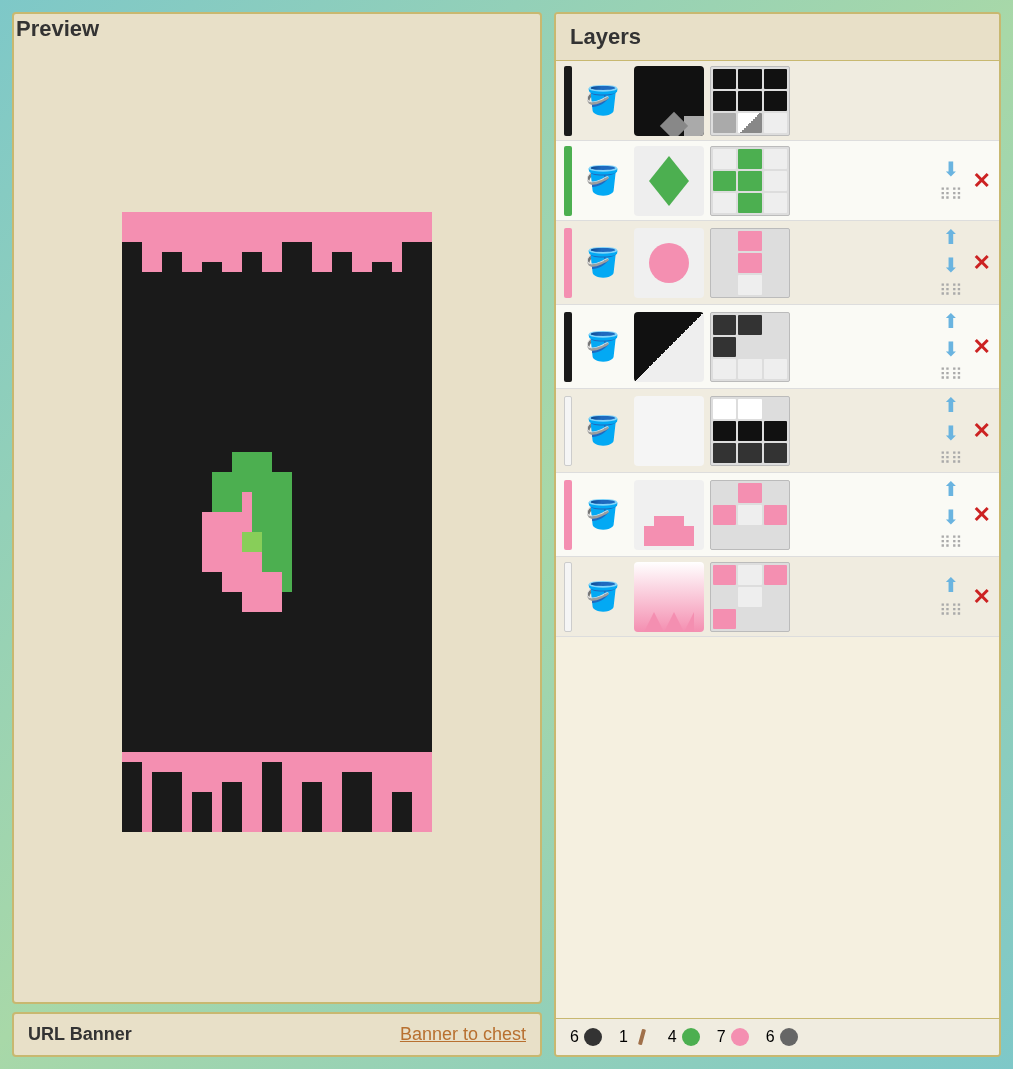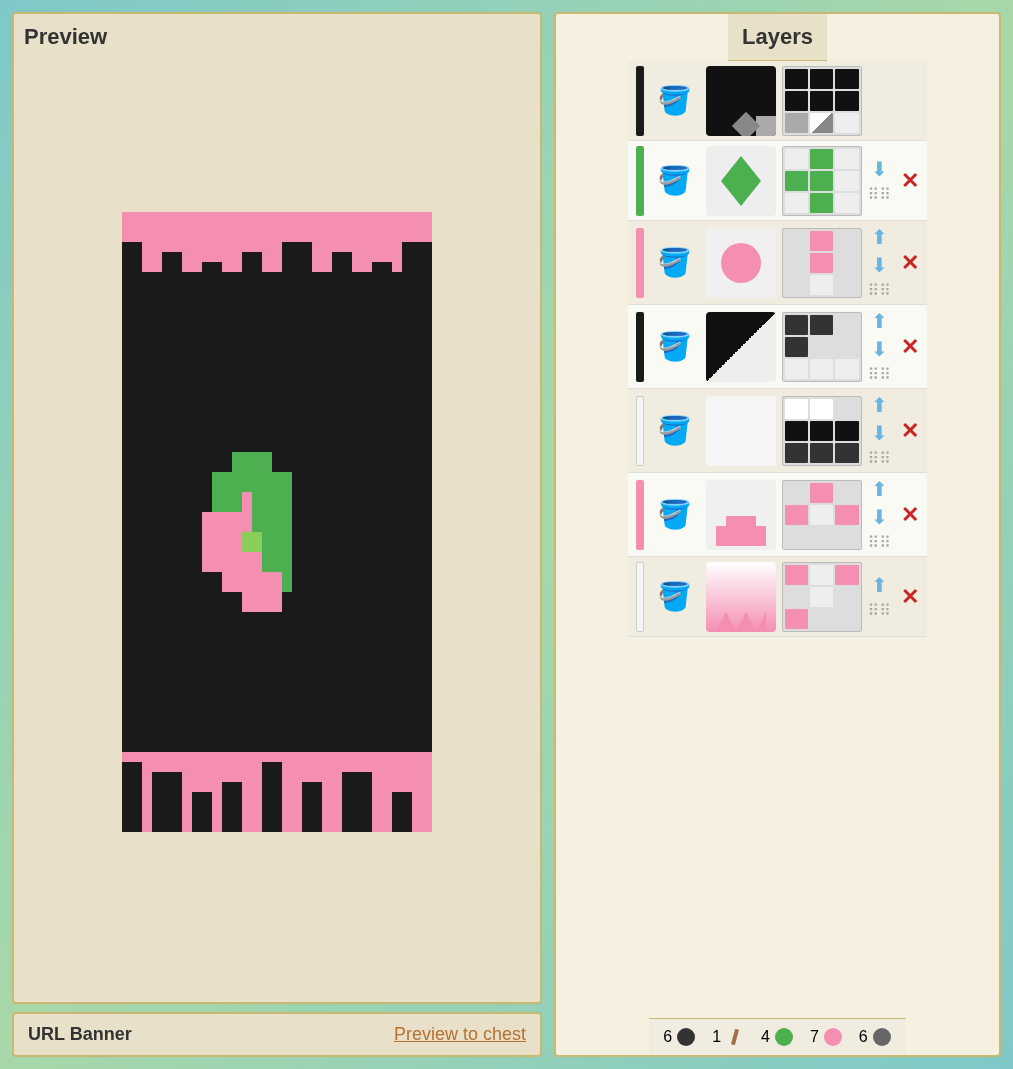--- a/index.html
+++ b/index.html
@@ -21,21 +21,21 @@
     .left-panel {
       width: 530px;
       display: flex;
       flex-direction: column;
       gap: 8px;
     }
     .preview-box {
       background: #e8e0c8;
       border: 2px solid #c8b870;
       border-radius: 4px;
-      padding: 10px;
+      padding: 2px;
       flex: 1;
     }
     .preview-title {
       font-size: 22px;
       font-weight: bold;
       color: #333;
       margin-bottom: 8px;
     }
     .btn-randomize {
       background: #3a3a3a;
@@ -83,21 +83,20 @@
     }
     
     .right-panel {
       flex: 1;
       background: #f5f0e0;
       border: 2px solid #c8b870;
       border-radius: 4px;
       display: flex;
       flex-direction: column;
       overflow: hidden;
-      align-items: center;
     }
     .layers-title {
       font-size: 22px;
       font-weight: bold;
       color: #333;
       padding: 10px 14px;
       background: #e8e0c8;
       border-bottom: 1px solid #c8b870;
     }
     .layers-list {
@@ -242,21 +241,21 @@
           <rect x="9" y="26" width="3" height="4" fill="#4caf50"></rect>
           <rect x="14" y="30" width="3" height="8" fill="#4caf50"></rect>
           <rect x="12" y="36" width="4" height="4" fill="#f48fb1"></rect>
 
           <rect x="12" y="32" width="2" height="2" fill="#6ddd44" opacity="0.8"></rect>
         </svg>
       </div>
     </div>
     <div class="url-bar">
       <span class="url-label">URL Banner</span>
-      <span class="export-link">Preview to chest</span>
+      <span class="export-link">Banner to chest</span>
     </div>
   </div>
 
   <div class="right-panel">
     <div class="layers-title">Layers</div>
     <div class="layers-list">
 
       <div class="layer-row">
         <div class="layer-stripe" style="background:#1a1a1a;"></div>
         <div class="layer-icon">🪣</div>

